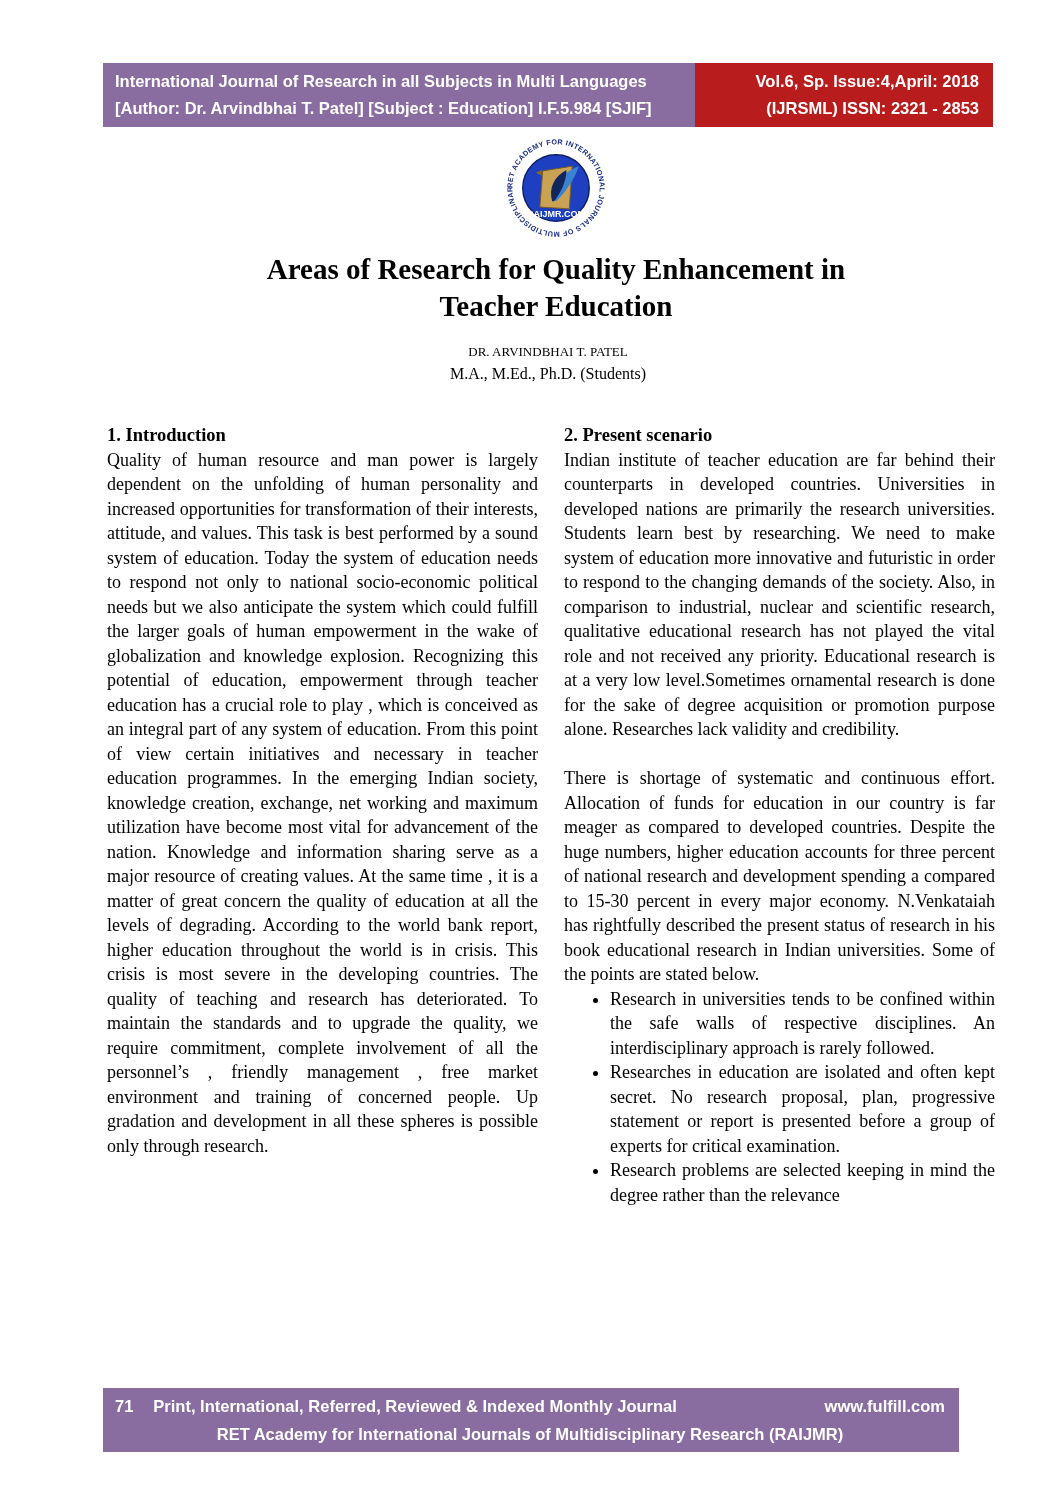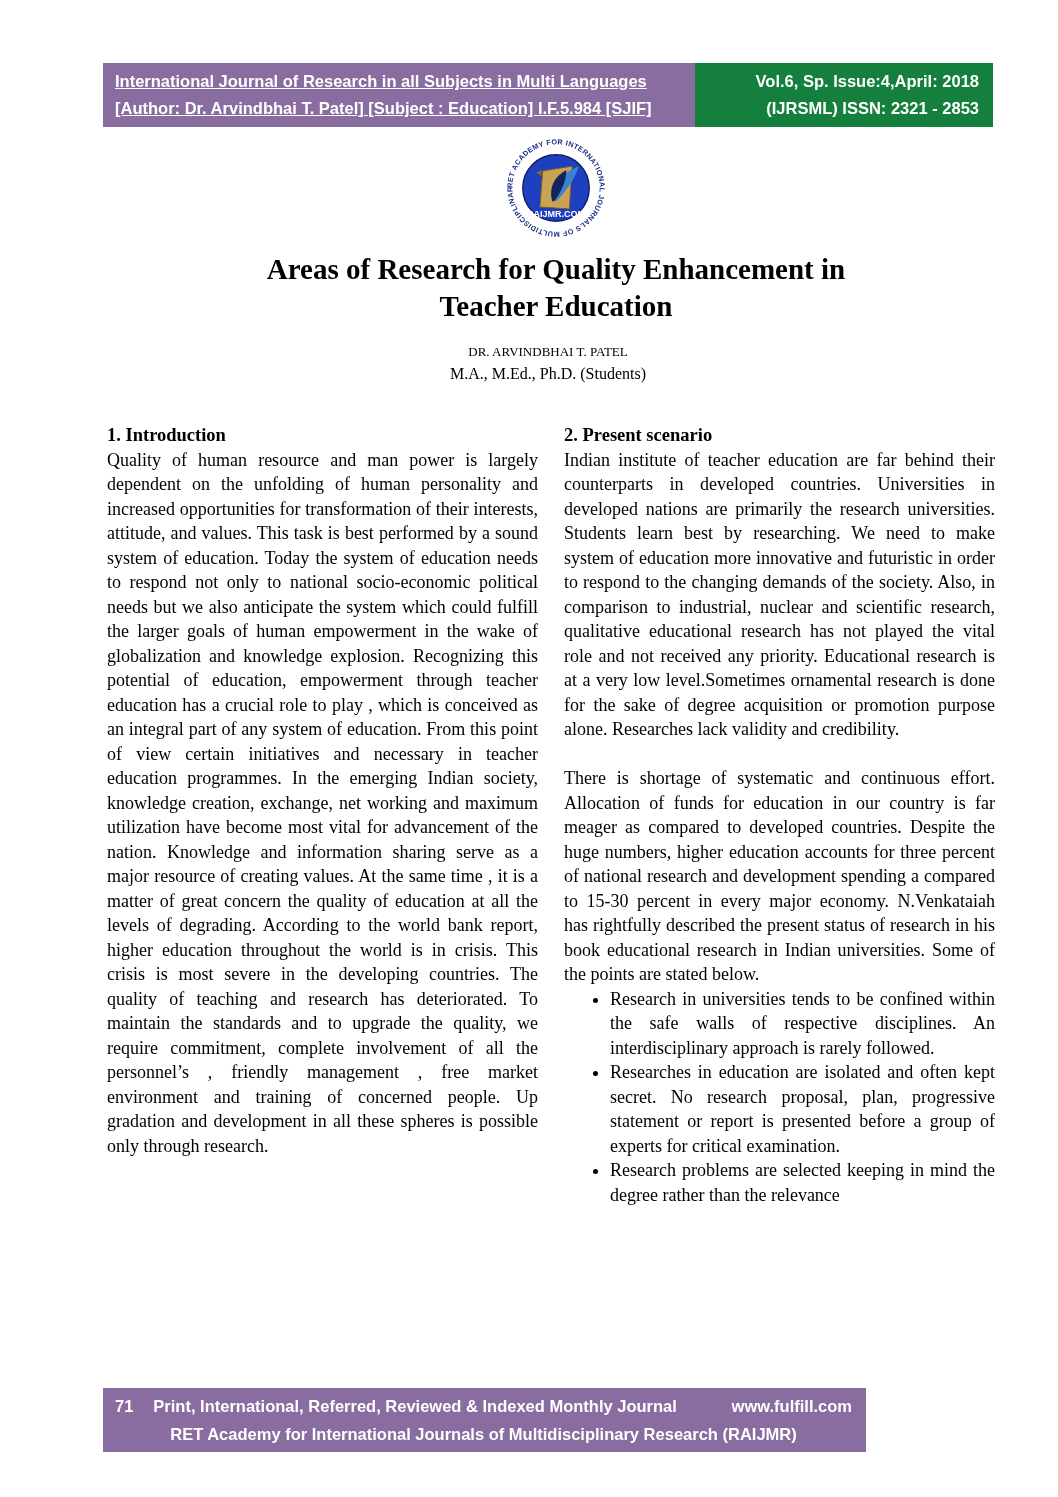--- a/index.html
+++ b/index.html
@@ -24,25 +24,24 @@
     font-weight: bold;
     color: #ffffff;
     font-size: 16.5px;
   }
   .hdr-left {
     width: 592px; height: 64px;
     background: #8a6da0;
     padding: 5px 0 0 12px;
     line-height: 27px;
     white-space: nowrap;
-    text-decoration: underline;
   }
   .hdr-right {
     flex: 1; height: 64px;
-    background: #15803d;
+    background: #b91c1c;
     text-align: right;
     padding: 5px 14px 0 0;
     line-height: 27px;
     white-space: nowrap;
   }
 
   
   .logo-wrap {
     position: absolute;
     left: 499px; top: 131px;
@@ -98,21 +97,21 @@
     margin: 0;
     padding-left: 46px;
     list-style: disc;
   }
   ul.bullets li { text-align: justify; font-family: Liberation Serif, serif; }
 
   
   .ftr {
     position: absolute;
     left: 103px; top: 1388px;
-    width: 763px; height: 64px;
+    width: 856px; height: 64px;
     background: #8a6da0;
     color: #ffffff;
     font-family: "Liberation Sans", sans-serif;
     font-weight: bold;
     font-size: 16.5px;
     padding: 4px 14px 0 12px;
   }
   .ftr-row1 { display: flex; line-height: 28px; }
   .pgnum { margin-right: 20px; }
   .site { margin-left: auto; }

